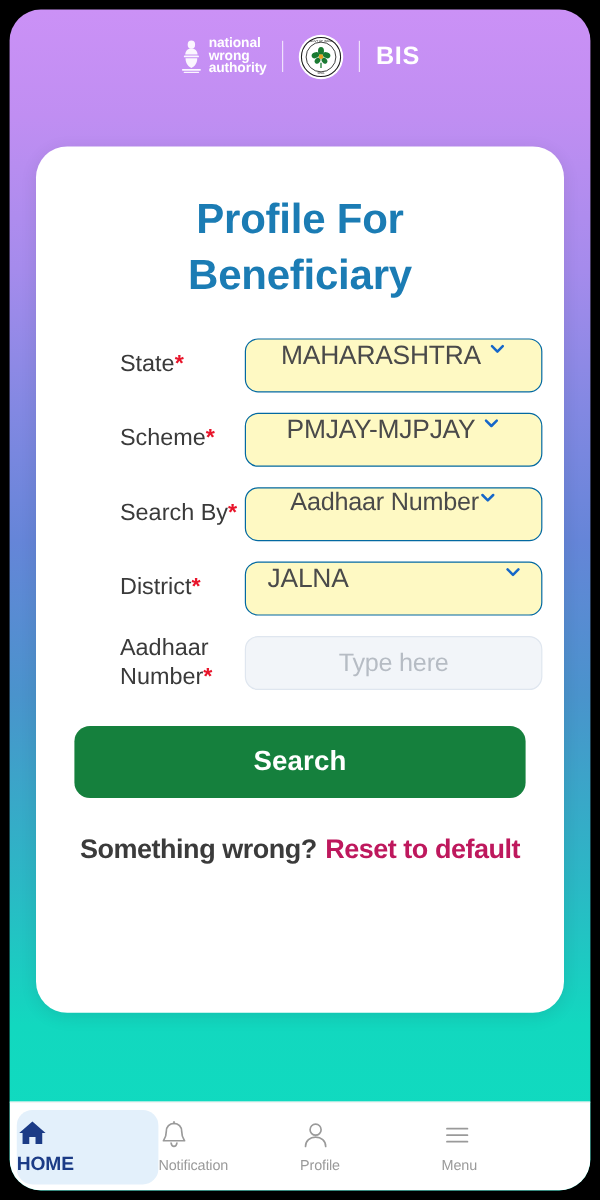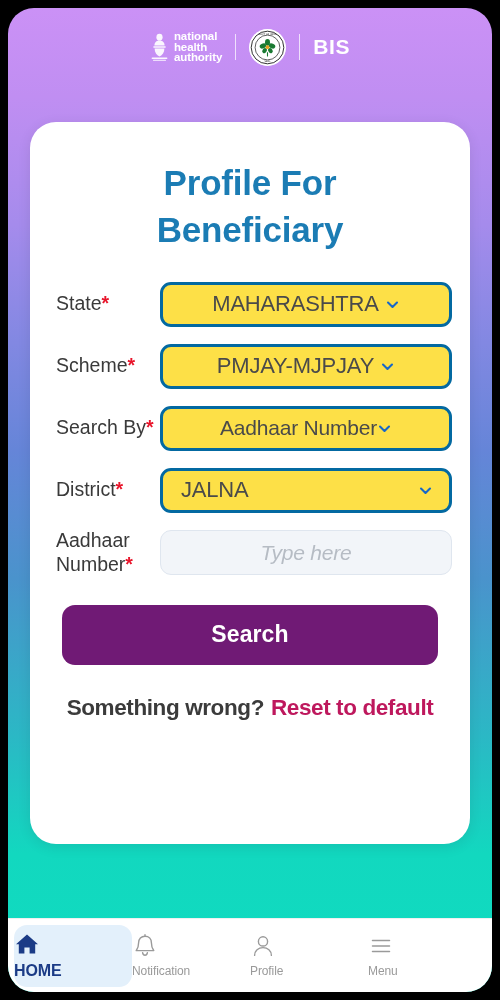--- a/index.html
+++ b/index.html
@@ -112,21 +112,21 @@
     text-align: center;
     color: #1b7cb4;
     font-size: 35px;
     font-weight: 700;
     line-height: 1.33;
     letter-spacing: -0.2px;
     padding: 0 36px;
   }
 
   
-  #form { margin-top: 28px; padding: 0 18px 0 26px; }
+  #form { margin-top: 28px; padding: 0 18px 0 26px; margin-left: 44px; }
 
   .form-row {
     display: flex;
     align-items: center;
     margin-bottom: 16px;
     min-height: 46px;
   }
 
   .field-label {
     width: 104px;
@@ -135,25 +135,25 @@
     font-size: 19.5px;
     line-height: 1.22;
     font-weight: 400;
     padding-right: 6px;
   }
   .req { color: #e8152b; font-weight: 700; }
 
   .select-box {
     flex: 1 1 auto;
     height: 45px;
-    background: #fde047;
-    border: 3px solid #0369a1;
+    background: #fef9c3;
+    border: 1px solid #0369a1;
     border-radius: 11px;
     display: flex;
-    align-items: center;
+    align-items: flex-start;
     justify-content: center;
     position: relative;
     padding: 0 12px;
     cursor: pointer;
   }
   .select-box.left-align {
     justify-content: space-between;
     padding: 0 16px 0 18px;
     gap: 19px;
   }
@@ -184,30 +184,29 @@
     display: flex;
     align-items: center;
     justify-content: center;
     padding: 0 14px;
   }
   .input-placeholder {
     color: #b6bcc4;
     font-size: 21px;
     font-weight: 400;
     letter-spacing: -0.2px;
-    font-style: italic;
   }
 
   
   #search-button {
     display: block;
     margin: 28px auto 0;
     width: 376px;
     height: 60px;
-    background: #701a75;
+    background: #15803d;
     color: #ffffff;
     border: none;
     border-radius: 13px;
     font-family: "Liberation Sans", sans-serif;
     font-size: 23px;
     font-weight: 700;
     cursor: default;
     letter-spacing: 0.1px;
   }
 
@@ -291,21 +290,21 @@
               <path d="M9.5 8.4 C6.2 8.4 4.4 10.6 4.4 13.4 L14.6 13.4 C14.6 10.6 12.8 8.4 9.5 8.4 Z"></path>
               <rect x="3.2" y="14.2" width="12.6" height="1.6" rx="0.8"></rect>
               <path d="M4.6 16.6 C4.6 20.6 6.6 23.4 9.5 24.6 C12.4 23.4 14.4 20.6 14.4 16.6 Z"></path>
               <rect x="1.6" y="25.6" width="15.8" height="1.3" rx="0.65"></rect>
               <rect x="3.0" y="27.7" width="13" height="1.1" rx="0.55"></rect>
             </g>
           </svg>
         </span>
         <span class="nha-text">
           <span>national</span>
-          <span>health</span>
+          <span>wrong</span>
           <span>authority</span>
         </span>
       </div>
 
       <div class="hdr-divider"></div>
 
       <div class="gov-seal">
         <svg viewBox="0 0 37 37" width="37" height="37">
           <circle cx="18.5" cy="18.5" r="18" fill="#ffffff"></circle>
           <circle cx="18.5" cy="18.5" r="16.3" fill="none" stroke="#1c1c1c" stroke-width="0.9"></circle>

